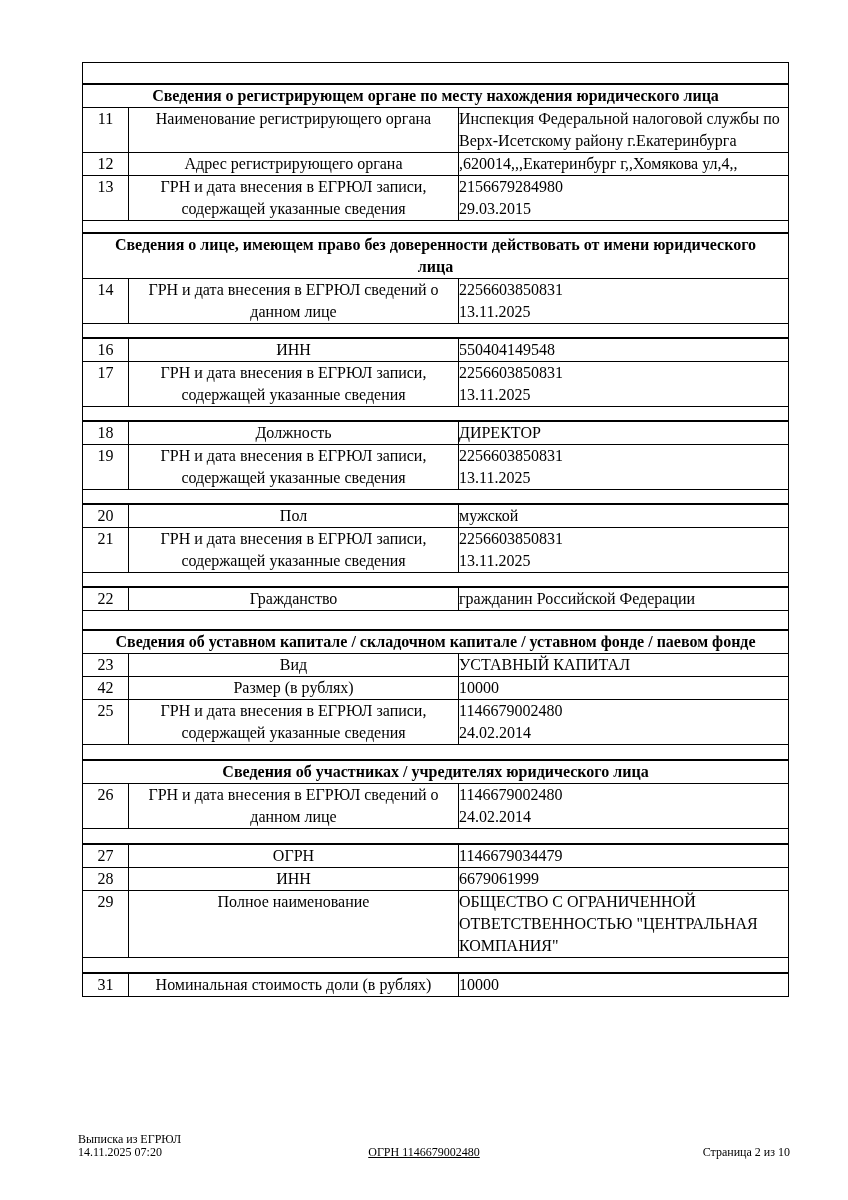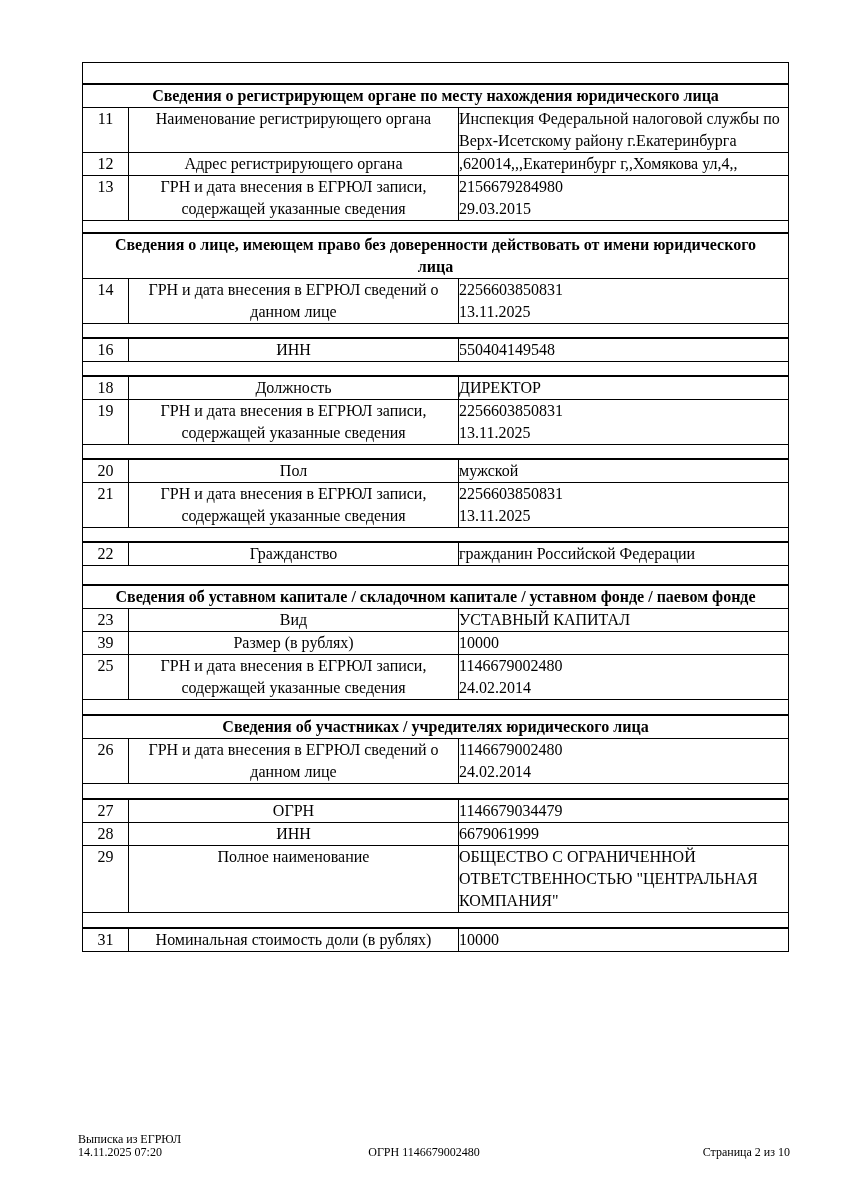--- a/index.html
+++ b/index.html
@@ -66,20 +66,21 @@
     position: absolute;
     left: 78px;
     top: 0;
   }
   .footer .f-center {
     position: absolute;
     left: 0;
     top: 13px;
     width: 100%;
     text-align: center;
+    text-decoration: underline;
   }
   .footer .f-right {
     position: absolute;
     right: 58px;
     top: 13px;
     text-align: right;
   }
 </style>
 </head>
 <body>
@@ -131,20 +132,27 @@
 13.11.2025</td>
         </tr>
         <tr class="spacer">
           <td colspan="3" style="height: 13px;"></td>
         </tr>
         <tr>
           <td class="num">16</td>
           <td class="label">ИНН</td>
           <td class="value">550404149548</td>
         </tr>
+        <tr>
+          <td class="num">17</td>
+          <td class="label">ГРН и дата внесения в ЕГРЮЛ записи,
+содержащей указанные сведения</td>
+          <td class="value">2256603850831
+13.11.2025</td>
+        </tr>
         <tr class="spacer">
           <td colspan="3" style="height: 13px;"></td>
         </tr>
         <tr>
           <td class="num">18</td>
           <td class="label">Должность</td>
           <td class="value">ДИРЕКТОР</td>
         </tr>
         <tr>
           <td class="num">19</td>
@@ -181,21 +189,21 @@
         </tr>
         <tr class="section">
           <td colspan="3">Сведения об уставном капитале / складочном капитале / уставном фонде / паевом фонде</td>
         </tr>
         <tr>
           <td class="num">23</td>
           <td class="label">Вид</td>
           <td class="value">УСТАВНЫЙ КАПИТАЛ</td>
         </tr>
         <tr>
-          <td class="num">39</td>
+          <td class="num">42</td>
           <td class="label">Размер (в рублях)</td>
           <td class="value">10000</td>
         </tr>
         <tr>
           <td class="num">25</td>
           <td class="label">ГРН и дата внесения в ЕГРЮЛ записи,
 содержащей указанные сведения</td>
           <td class="value">1146679002480
 24.02.2014</td>
         </tr>

